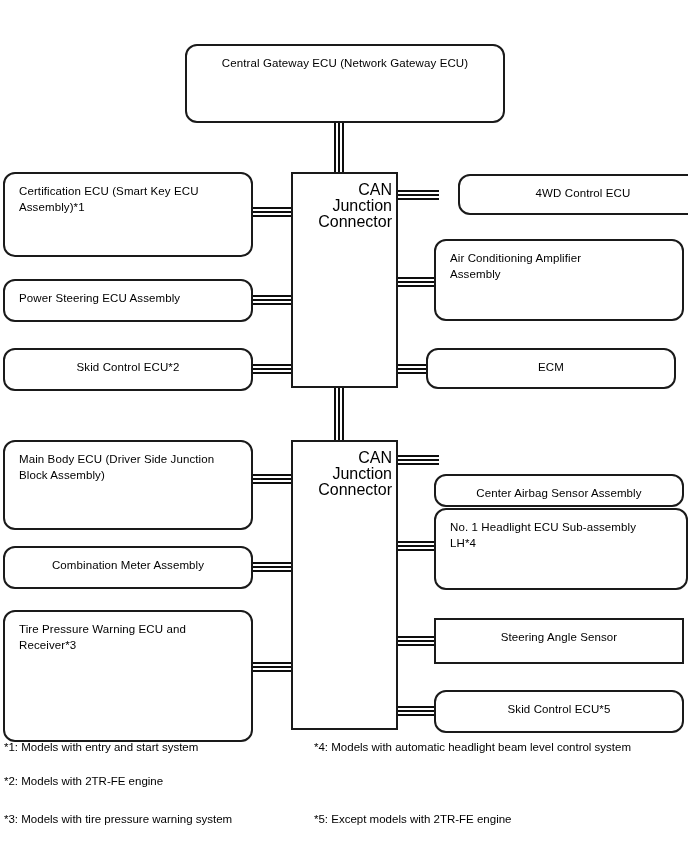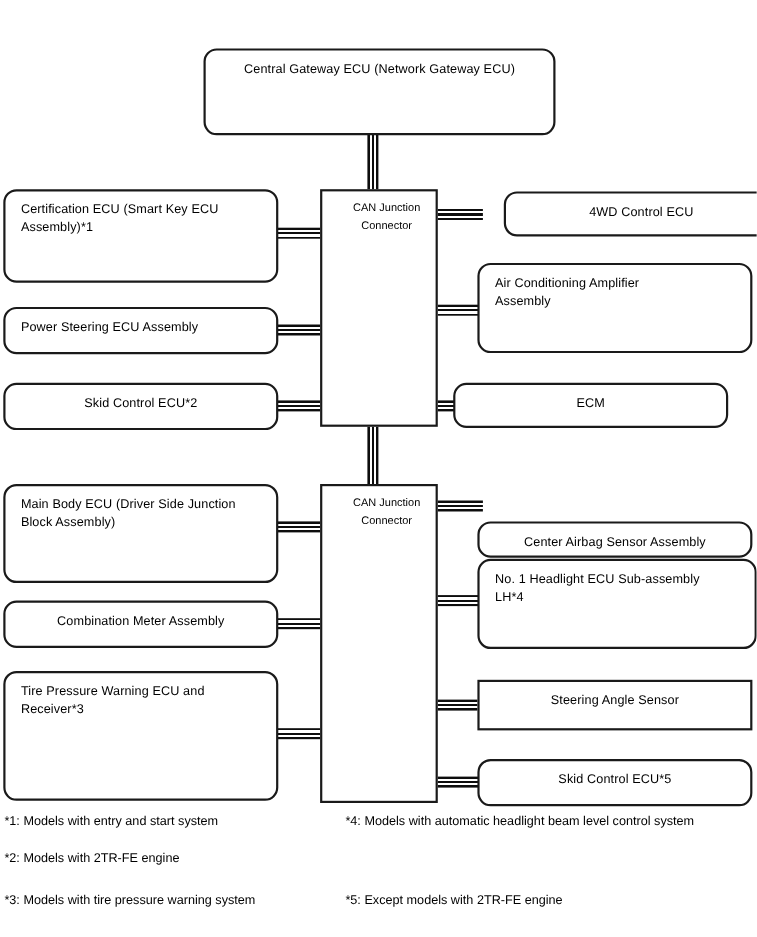--- a/index.html
+++ b/index.html
@@ -57,23 +57,23 @@
     border: 2px solid #1a1a1a;
     background: #ffffff;
     border-radius: 0;
     z-index: 4;
   }
   .junction .label {
     position: absolute;
     left: 18px;
     right: 4px;
     top: 8px;
-    font-size: 10px;
+    font-size: 16px;
     line-height: 16px;
-    text-align: center;
+    text-align: right;
     white-space: pre-line;
   }
 
   
   .bus-h {
     position: absolute;
     z-index: 2;
     background:
       linear-gradient(to bottom,
         #0d0d0d 0px, #0d0d0d 2px,
@@ -160,34 +160,34 @@
 
   <div class="node" style="left:458px; top:174px; width:250px; height:41px;">
     <div class="label center">4WD Control ECU</div>
   </div>
 
   <div class="node" style="left:434px; top:239px; width:250px; height:82px;">
     <div class="label left">Air Conditioning Amplifier
 Assembly</div>
   </div>
 
-  <div class="node" style="left:412px; top:348px; width:250px; height:41px;">
+  <div class="node" style="left:426px; top:348px; width:250px; height:41px;">
     <div class="label center">ECM</div>
   </div>
 
   <div class="node" style="left:3px; top:440px; width:250px; height:90px;">
     <div class="label left">Main Body ECU (Driver Side Junction
 Block Assembly)</div>
   </div>
 
   <div class="node" style="left:3px; top:546px; width:250px; height:43px;">
     <div class="label center">Combination Meter Assembly</div>
   </div>
 
-  <div class="node" style="left:3px; top:610px; width:250px; height:118px;">
+  <div class="node" style="left:3px; top:610px; width:250px; height:132px;">
     <div class="label left">Tire Pressure Warning ECU and
 Receiver*3</div>
   </div>
 
   <div class="node" style="left:434px; top:440px; width:250px; height:33px;margin-top:34px;">
     <div class="label center">Center Airbag Sensor Assembly</div>
   </div>
 
   <div class="node" style="left:434px; top:508px; width:254px; height:82px;">
     <div class="label left">No. 1 Headlight ECU Sub-assembly

